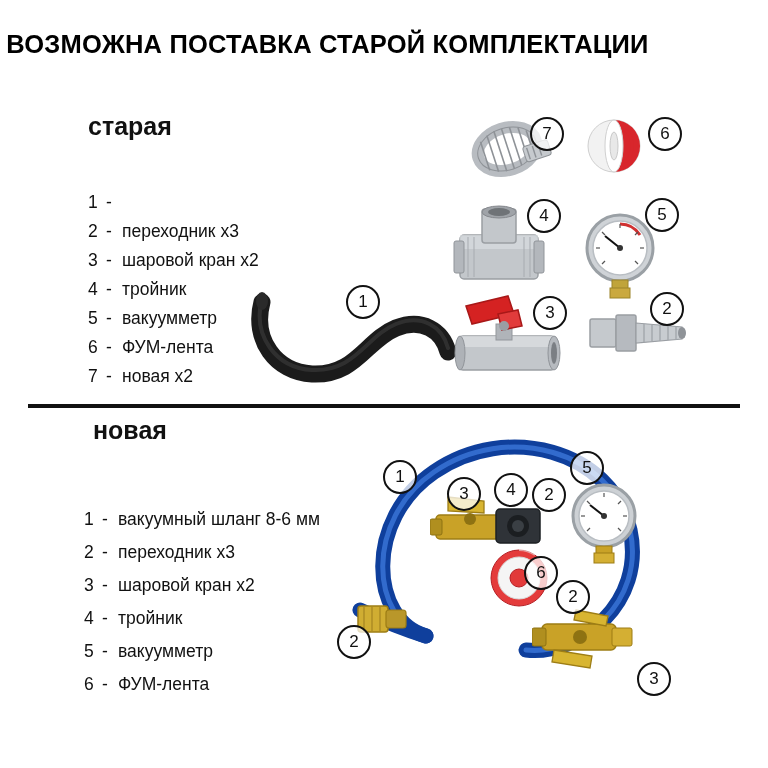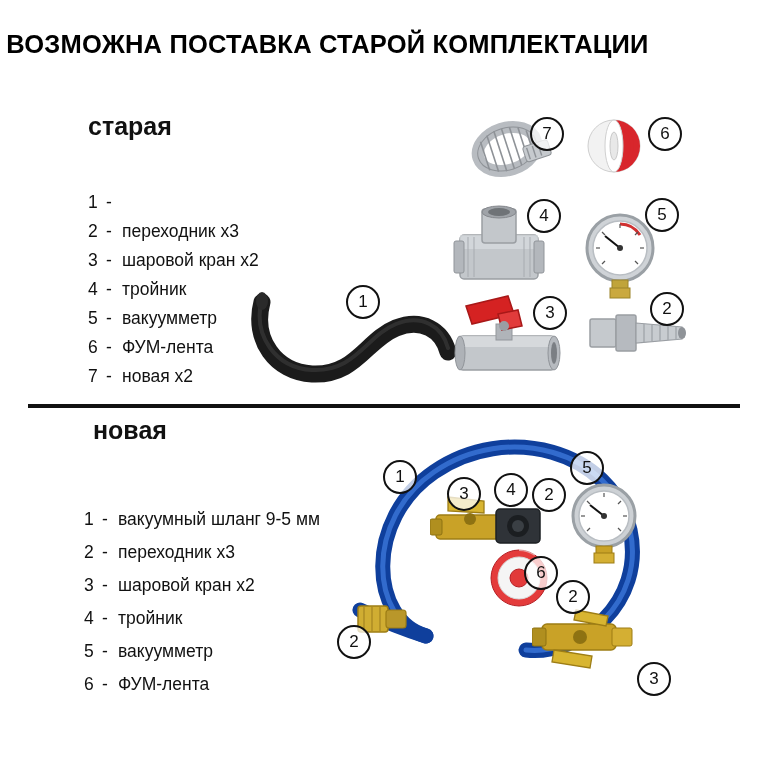--- a/index.html
+++ b/index.html
@@ -347,21 +347,21 @@
   <div class="callout md" style="left:530px; top:117px;">7</div>
 
   <div class="divider"></div>
 
   <div class="section-label label-new">новая</div>
 
   <div class="legend legend-new">
     <div class="legend-row">
       <span class="legend-num">1</span>
       <span class="legend-dash">-</span>
-      <span class="legend-text"><span>вакуумный шланг 9-5 мм</span><b></b></span>
+      <span class="legend-text"><span>вакуумный шланг 8-6 мм</span><b></b></span>
     </div>
     <div class="legend-row">
       <span class="legend-num">2</span>
       <span class="legend-dash">-</span>
       <span class="legend-text"><span>переходник </span><b>x3</b></span>
     </div>
     <div class="legend-row">
       <span class="legend-num">3</span>
       <span class="legend-dash">-</span>
       <span class="legend-text"><span>шаровой кран </span><b>x2</b></span>

